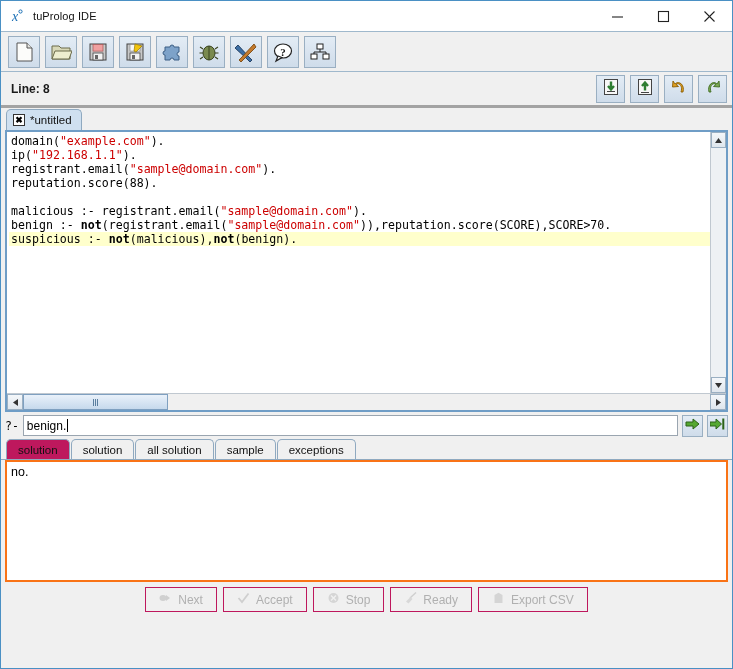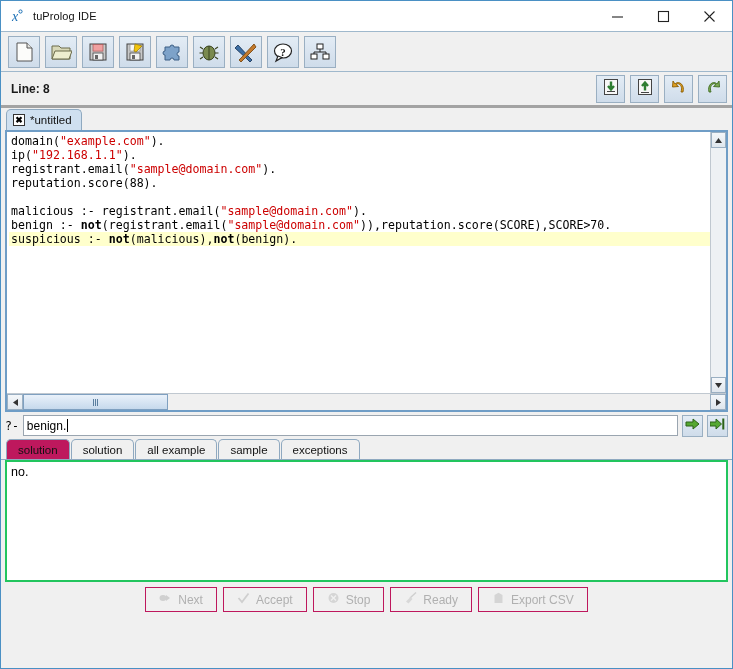--- a/index.html
+++ b/index.html
@@ -217,21 +217,21 @@
     padding: 0 11px;
     font-size: 11.5px; color: #111;
     margin-right: 1px;
   }
   .rtab.active { background: #be185d; align-items: center; }
 
   
   .result-wrap {
     flex: none; height: 122px;
     margin: 0 4px;
-    border: 2px solid #22c55e;
+    border: 2px solid #f97316;
     background: #ffffff;
     padding: 3px 0 0 4px;
     overflow: hidden;
   }
   .result-text {
     font-family: "Liberation Sans", sans-serif;
     font-size: 12.5px; color: #000;
     white-space: pre;
   }
 
@@ -505,21 +505,21 @@
   </div>
 
   <div class="restabs" id="restabs">
       <div class="rtab active">
         <span>solution</span>
       </div>
       <div class="rtab">
         <span>solution</span>
       </div>
       <div class="rtab">
-        <span>all example</span>
+        <span>all solution</span>
       </div>
       <div class="rtab">
         <span>sample</span>
       </div>
       <div class="rtab">
         <span>exceptions</span>
       </div>
     </div>
 
   <div class="result-wrap">

